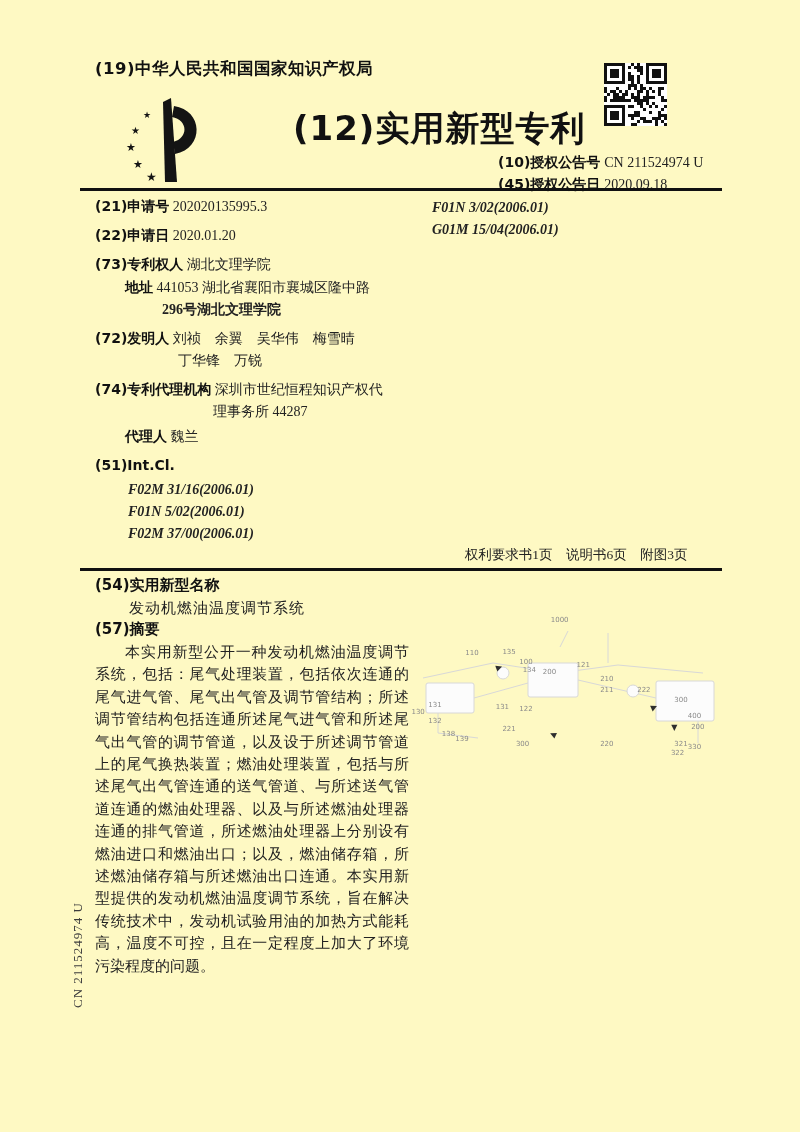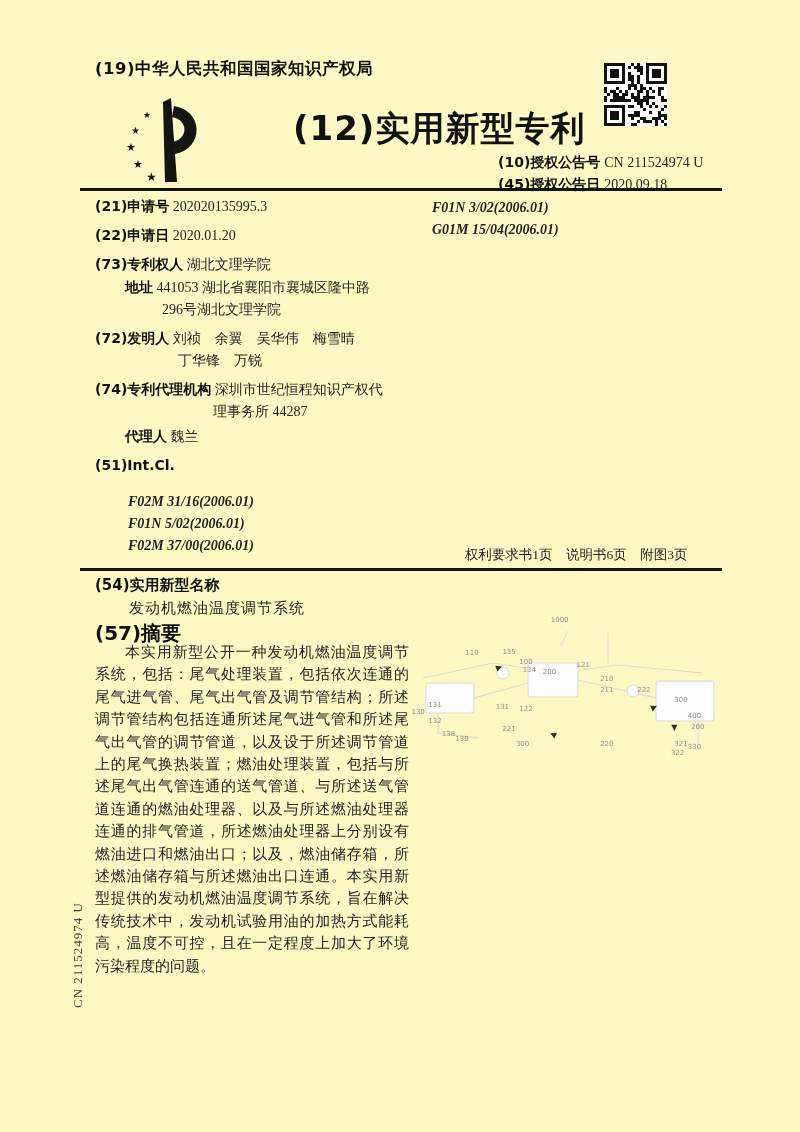--- a/index.html
+++ b/index.html
@@ -10,31 +10,31 @@
   .hdr-office{left:95px;top:58px;font-size:16.5px;letter-spacing:.5px;}
   .doc-type{left:293px;top:106px;font-size:34px;letter-spacing:1px;}
   .pub-row{left:498px;width:240px;font-size:14px;white-space:nowrap;margin-top:7px;}
   .pub-row .lab{font-family:"DejaVu Sans","Liberation Sans",sans-serif;font-weight:700;color:#111;}
   .pub-row .val{font-family:"Liberation Serif","DejaVu Serif",serif;color:#222;margin-left:4px;}
   .rule{left:80px;width:642px;height:2.5px;background:#111;}
   .leftcol{left:95px;top:197px;width:342px;font-size:14px;line-height:18px;}
   .bib-row{margin-bottom:10px;}
   .bib-row .lab{font-family:"DejaVu Sans","Liberation Sans",sans-serif;font-weight:700;color:#111;}
   .sub1{margin-left:30px;margin-top:4px;}
-  .sub2{margin-left:67px;margin-top:4px;}
+  .sub2{margin-left:67px;margin-top:4px;font-weight:bold;}
   .inv2{margin-left:83px;margin-top:4px;}
   .ag2{margin-left:118px;margin-top:4px;}
   .agent-row{margin-left:30px;margin-top:6px;}
-  .ipc-wrap{margin-left:33px;margin-top:16px;}
+  .ipc-wrap{margin-left:33px;margin-top:4px;}
   .ipc-item{font-style:italic;font-weight:600;line-height:22px;}
   .rightcol{left:432px;top:197px;width:290px;font-size:14px;}
   .pages-info{left:430px;top:546px;width:292px;text-align:center;font-size:13.5px;}
   .s54{left:95px;top:576px;font-size:15px;}
   .title-line{left:129px;top:599px;font-size:15px;letter-spacing:1px;}
-  .s57{left:95px;top:620px;font-size:20px;text-align:right;}
+  .s57{left:95px;top:620px;font-size:15px;text-align:right;}
   .abstract{left:95px;top:641px;width:314px;font-size:15px;line-height:22.4px;
             text-align:justify;text-indent:2em;}
   .figure{left:408px;top:603px;width:337px;height:168px;text-align:center;}
   .figure svg{position:absolute;left:0;top:0;}
   .fig-lbl{position:absolute;font-size:7px;color:#8a8a8a;font-family:"DejaVu Sans","Liberation Sans",sans-serif;
            transform:translate(-50%,-50%);white-space:nowrap;}
   .fig-arrow{font-size:8px;color:#2e2e2e;}
   .side-text{left:70px;top:1008px;transform-origin:0 0;transform:rotate(-90deg);
              font-size:13px;color:#3d3d3d;letter-spacing:1px;white-space:nowrap;}
   .qr{left:604px;top:63px;width:63px;height:63px;}

